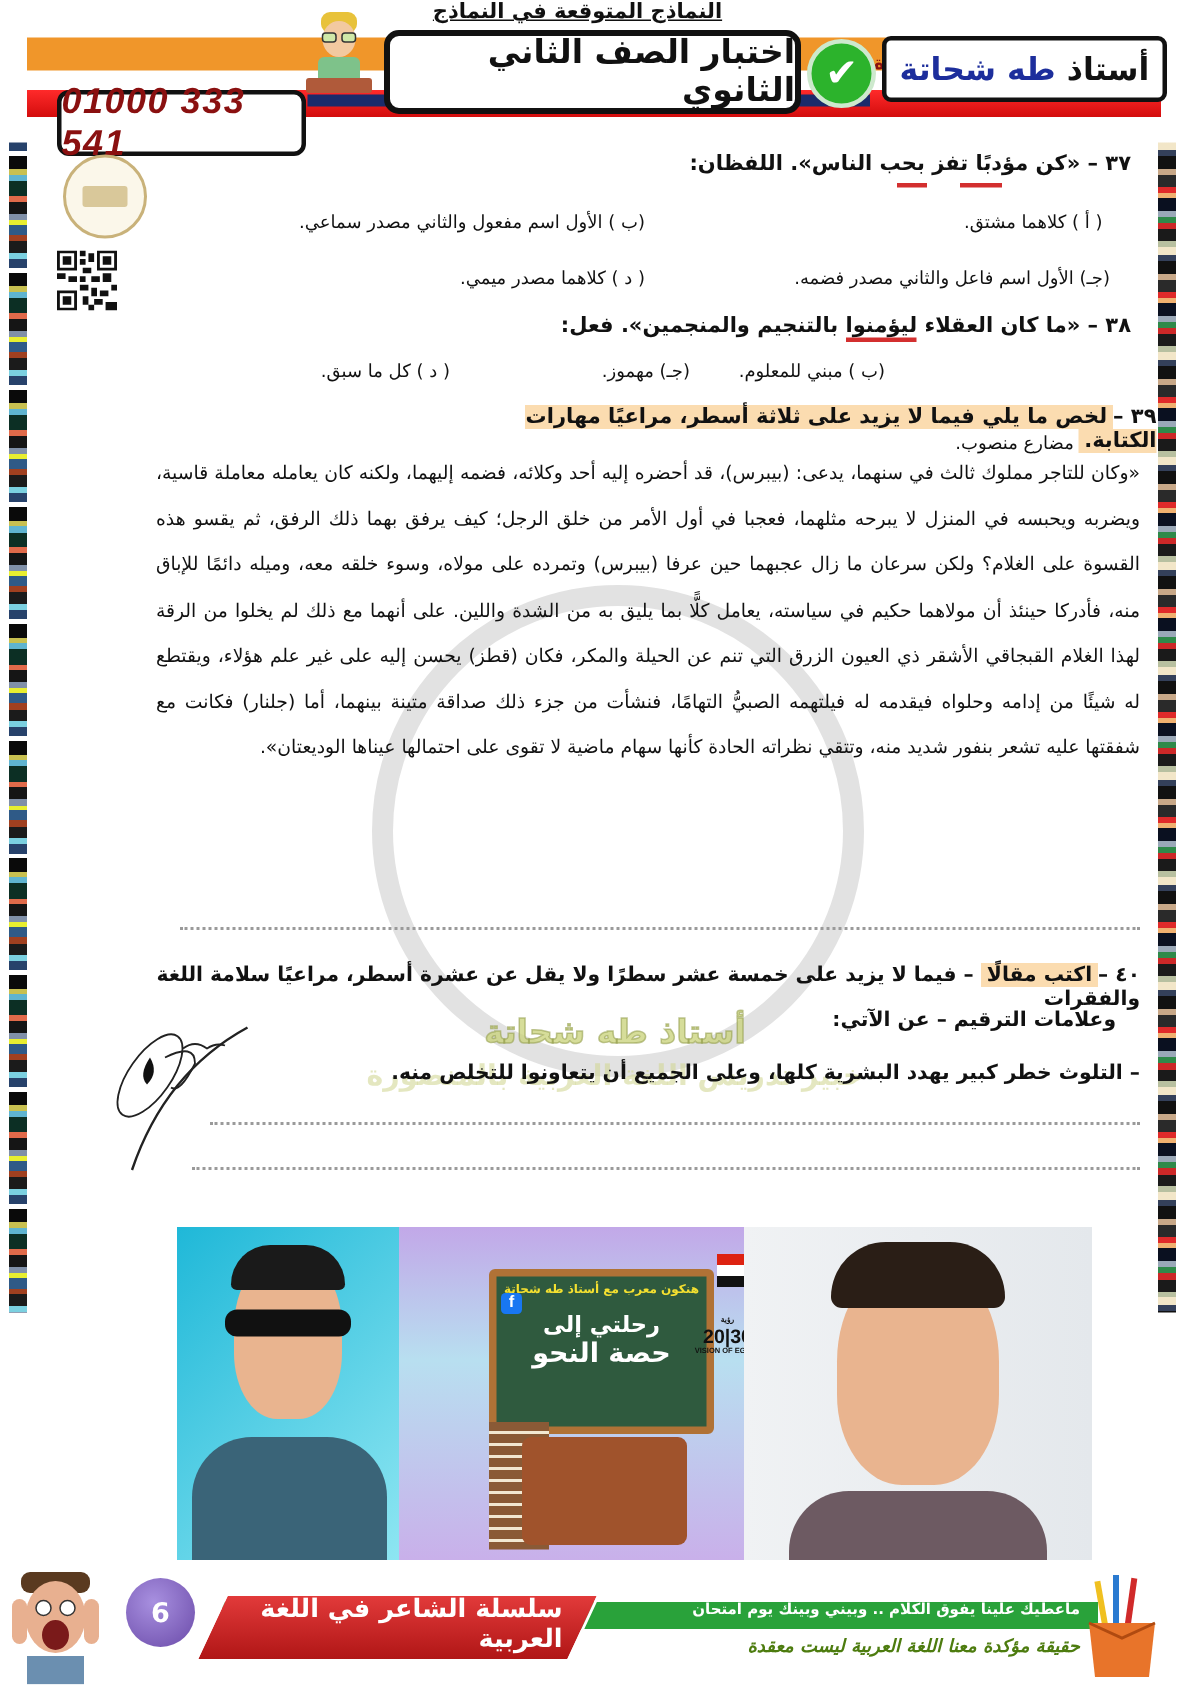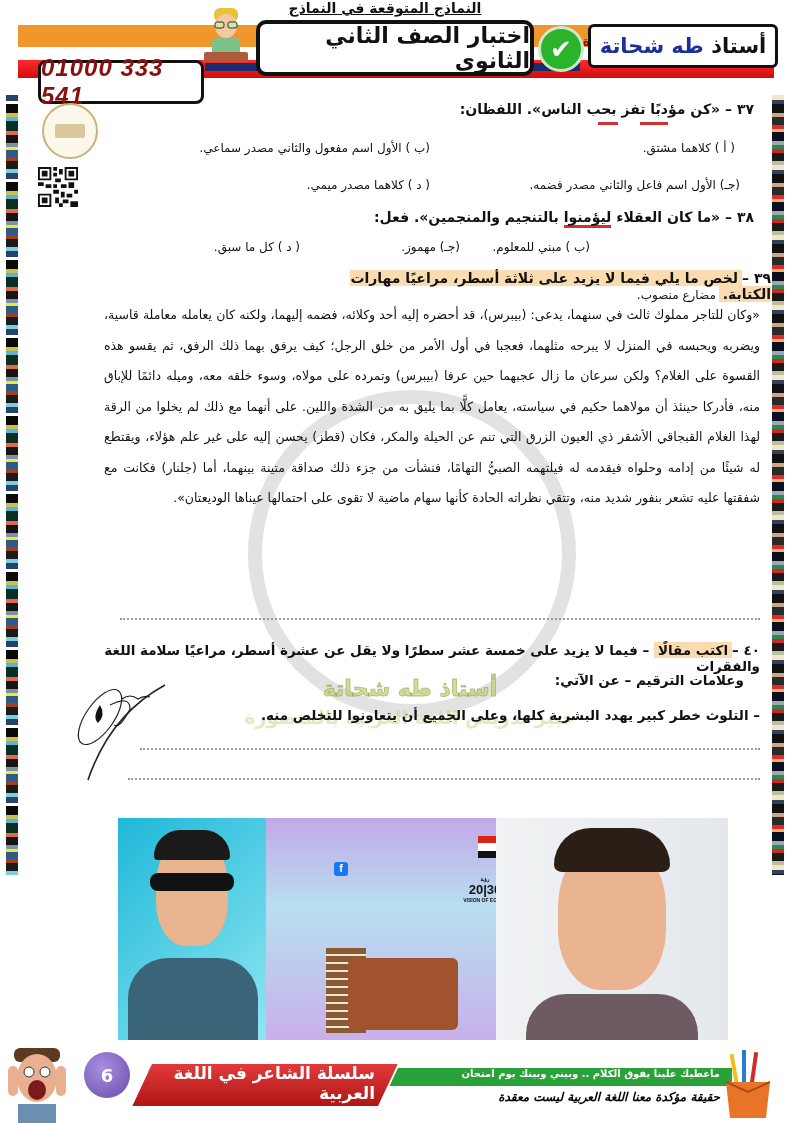--- a/index.html
+++ b/index.html
@@ -64,21 +64,21 @@
   .vision { left:196px; top:58px; width:46px; height:40px; font:bold 13px "Liberation Sans", sans-serif; color:#111; text-align:center; }
   .vision small { display:block; font-size:5px; }
 
   
   .footer-green { left:148px; top:1068px; width:584px; height:18px; background:#29a23a; }
   .footer-ribbon { left:140px; top:1062px; width:246px; height:42px; background:linear-gradient(#e23a3a,#b01616); transform:skewX(-25deg);
                    border:2px solid #fff; }
   .footer-ribbon-text { left:155px; top:1064px; width:220px; height:38px; color:#fff; font:bold 17px "DejaVu Sans", sans-serif;
                         display:flex; align-items:center; justify-content:center; direction:rtl; }
   .footer-slogan1 { left:440px; top:1068px; width:280px; color:#111; font:bold 10px "DejaVu Sans", sans-serif; text-align:right; direction:rtl; }
-  .footer-slogan2 { left:420px; top:1090px; width:300px; color:#000000; font:bold 12px "DejaVu Sans", sans-serif; text-align:right; direction:rtl; font-style:italic; }
+  .footer-slogan2 { left:420px; top:1090px; width:300px; color:#4d7c0f; font:bold 12px "DejaVu Sans", sans-serif; text-align:right; direction:rtl; font-style:italic; }
   .page-badge { left:84px; top:1052px; width:46px; height:46px; border-radius:50%; background:radial-gradient(circle at 40% 35%,#a890e0,#6a4aa8);
                 display:flex; align-items:center; justify-content:center; color:#fff; font:bold 18px "DejaVu Sans", sans-serif; }
   .shock-face { left:6px; top:1046px; width:62px; height:77px; }
   .books-icon { left:722px; top:1048px; width:52px; height:70px; }
 </style>
 </head>
 <body>
 
 <div class="abs hdr-orange"></div>
 <div class="abs hdr-red"></div>
@@ -157,20 +157,25 @@
 <div class="abs dots" style="left:128px; top:778px; width:632px;"></div>
 
 <div class="abs banner">
   <div class="abs banner-left">
     <div class="abs face" style="left:38px; top:18px; width:72px; height:110px;"></div>
     <div class="abs" style="left:32px; top:55px; width:84px; height:18px; background:#111; border-radius:8px;"></div>
     <div class="abs" style="left:36px; top:12px; width:76px; height:30px; background:#1a1a1a; border-radius:40px 40px 6px 6px;"></div>
     <div class="abs" style="left:10px; top:140px; width:130px; height:82px; background:#3a6478; border-radius:40px 40px 0 0;"></div>
   </div>
   <div class="abs banner-center">
+    <div class="abs chalkboard">
+      <div class="cb-top">هنكون معرب مع أستاذ طه شحاتة</div>
+      <div class="cb-text" style="margin-top:10px;">رحلتي إلى</div>
+      <div class="cb-text" style="font-size:18px;">حصة النحو</div>
+    </div>
     <div class="abs" style="left:68px; top:44px; width:14px; height:14px; background:#1877f2; border-radius:3px; color:#fff; font:bold 11px 'Liberation Sans',sans-serif; text-align:center;">f</div>
     <div class="abs books"></div>
     <div class="abs suitcase"></div>
     <div class="abs flag"></div>
     <div class="abs vision">
       <small>رؤية</small>
       <span>20|30</span>
       <small>VISION OF EGYPT</small>
     </div>
   </div>

